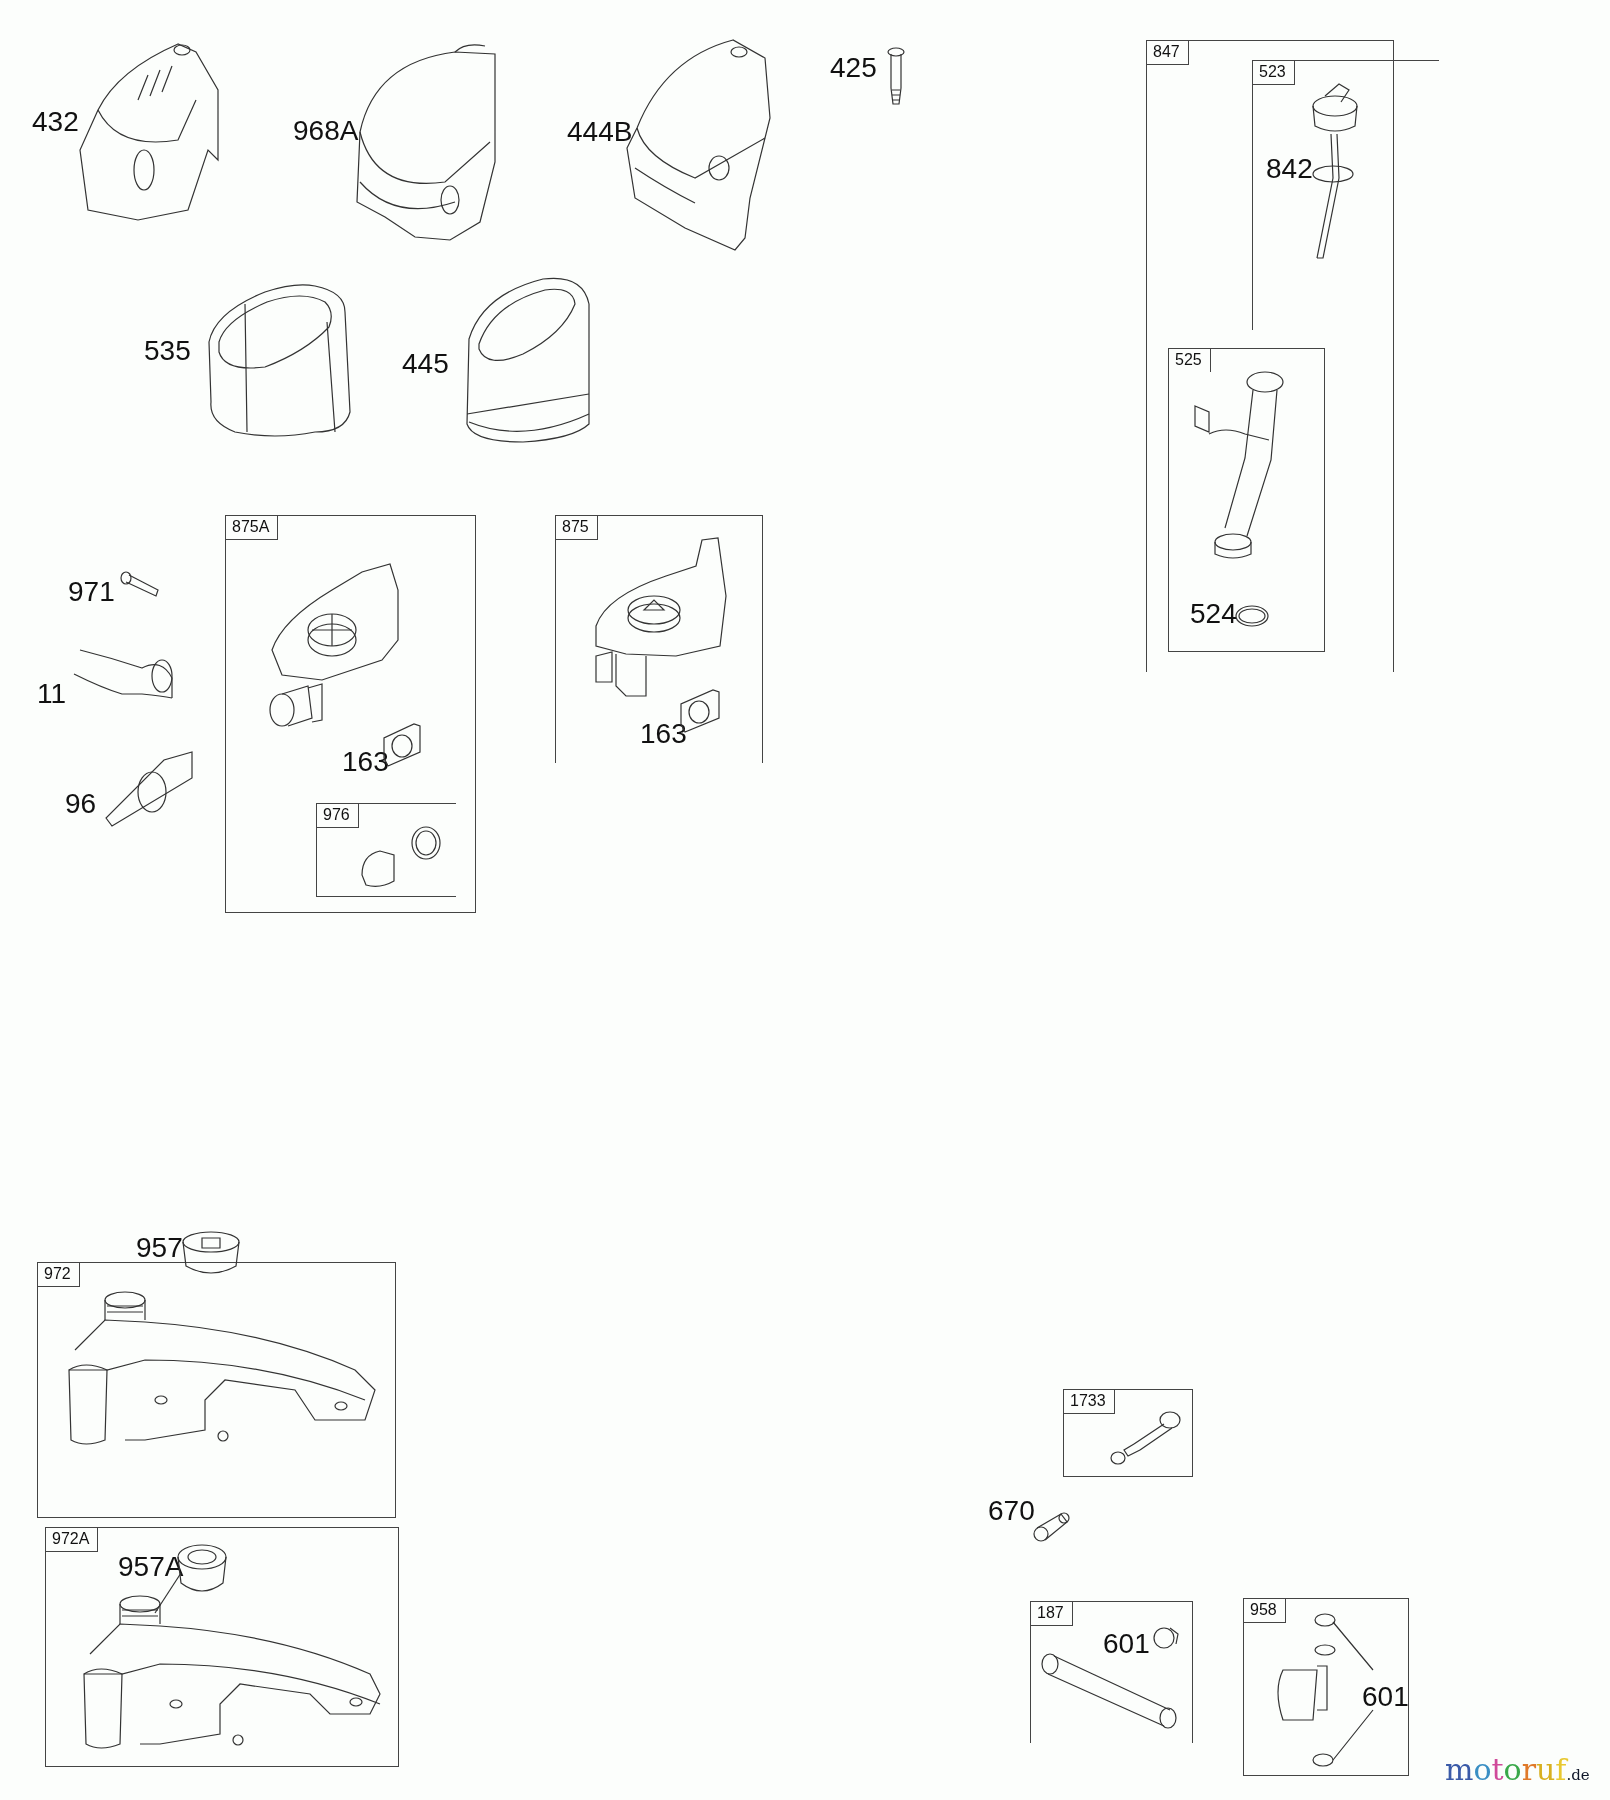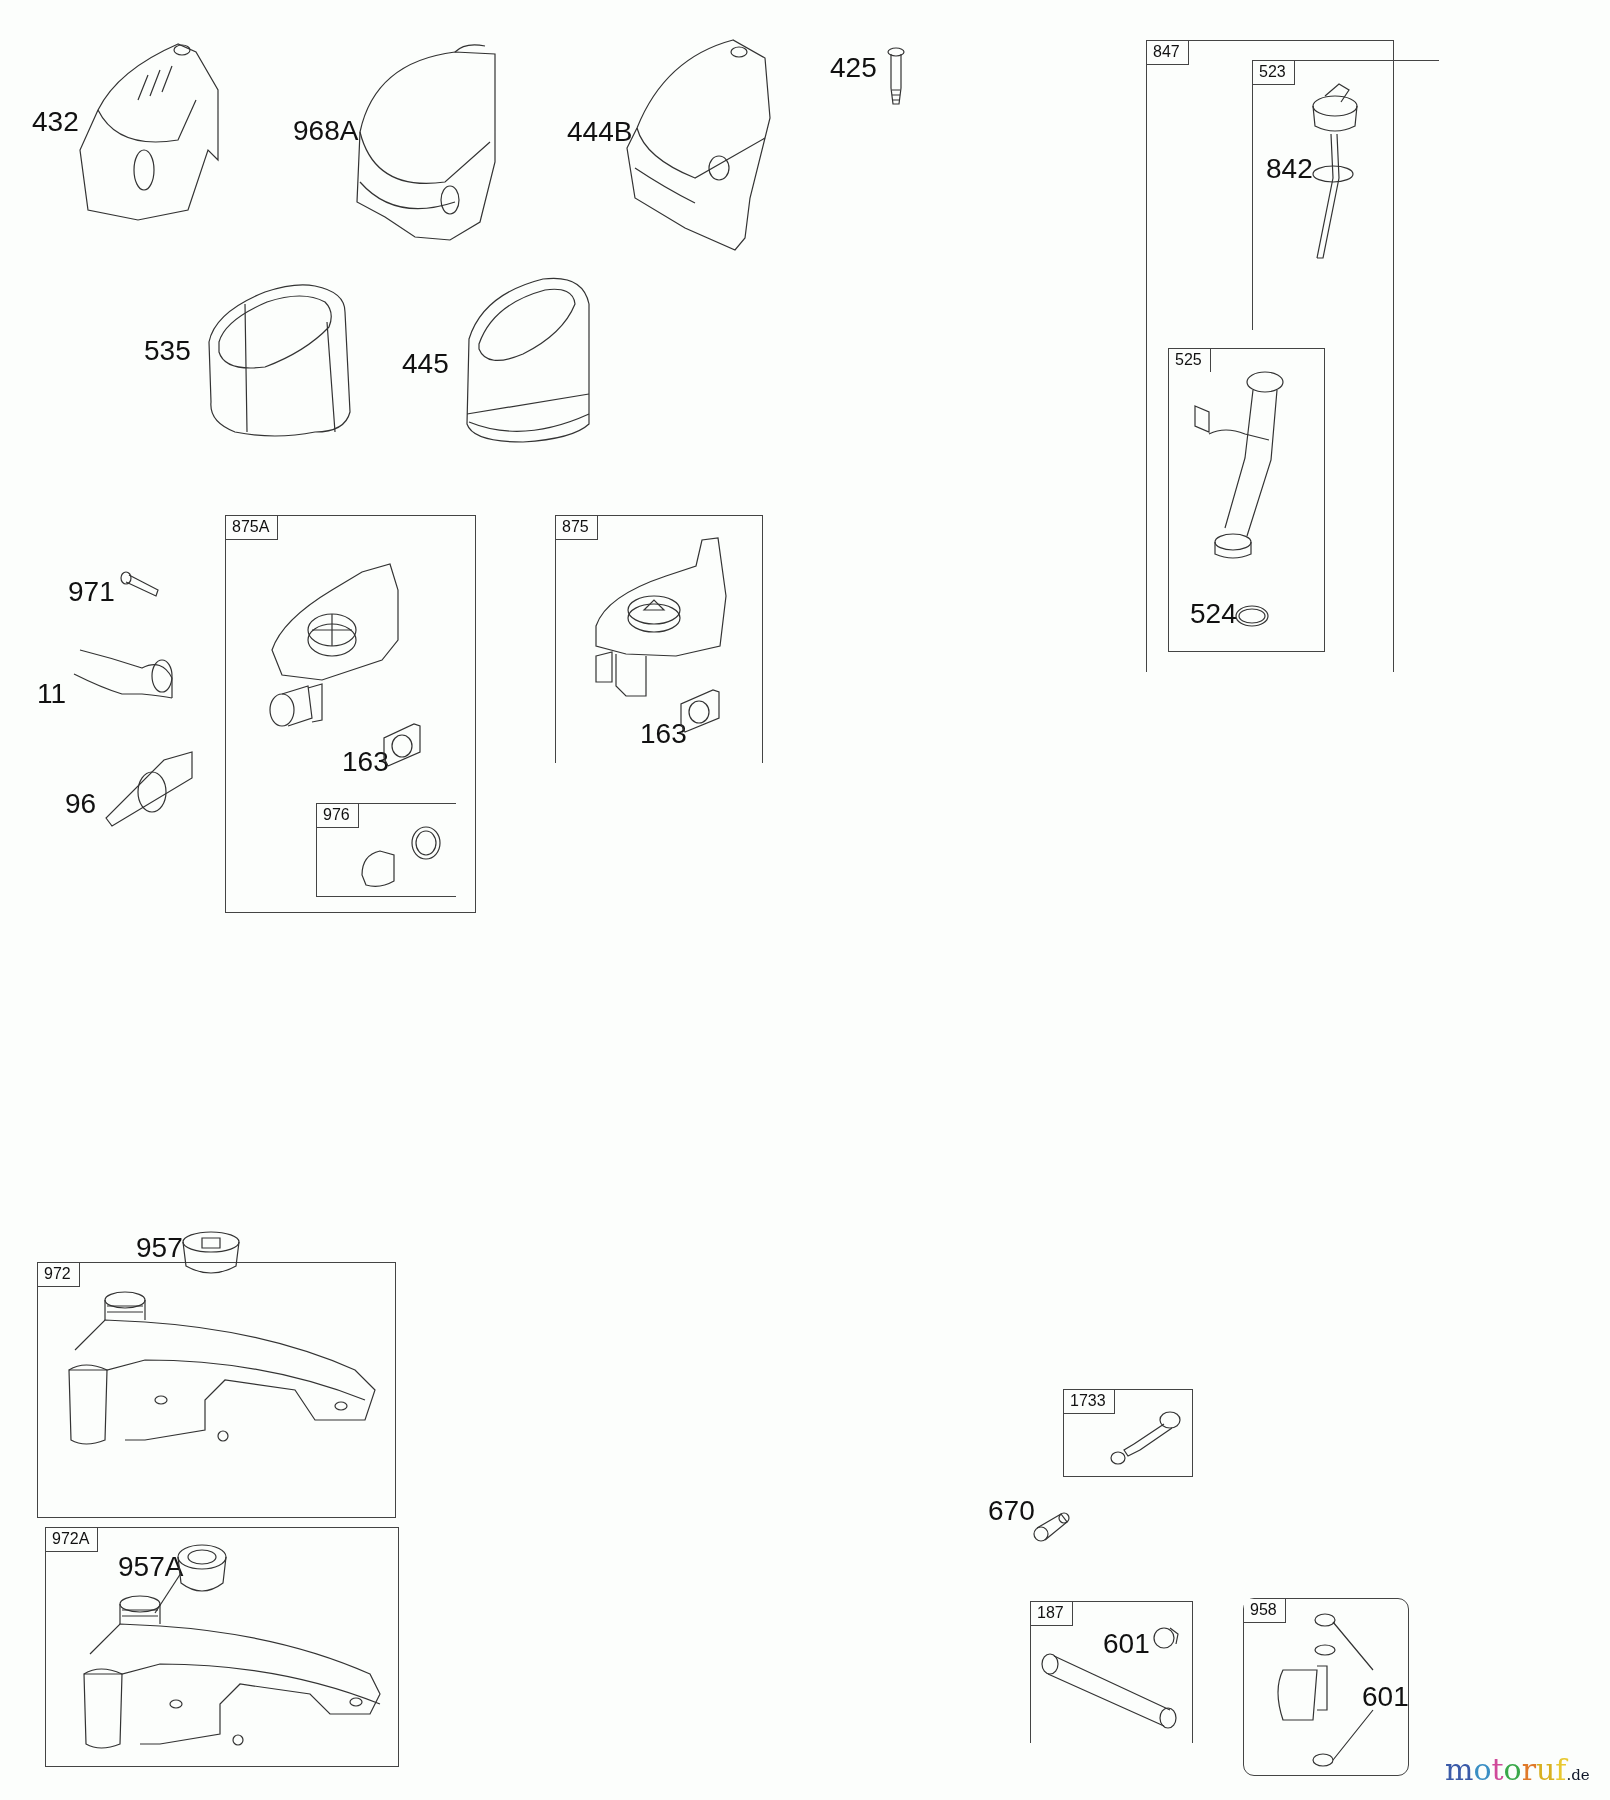--- a/index.html
+++ b/index.html
@@ -227,21 +227,21 @@
 <svg class="part" style="left:1152px;top:1622px" width="28" height="28">
   <ellipse cx="12" cy="16" rx="10" ry="10"></ellipse>
   <path d="M18 6 L26 12 L24 22"></path>
 </svg>
 <svg class="part" style="left:1040px;top:1650px" width="140" height="80">
   <ellipse cx="10" cy="14" rx="8" ry="10"></ellipse>
   <path d="M14 6 L130 60 M8 24 L124 76"></path>
   <ellipse cx="128" cy="68" rx="8" ry="10"></ellipse>
 </svg>
 
-<div class="box" style="left:1243px;top:1598px;width:166px;height:178px;border-radius:11px;">
+<div class="box" style="left:1243px;top:1598px;width:166px;height:178px;">
   <div class="tag">958</div>
 </div>
 <svg class="part" style="left:1273px;top:1610px" width="120" height="160">
   <ellipse cx="52" cy="10" rx="10" ry="6"></ellipse>
   <ellipse cx="52" cy="40" rx="10" ry="5"></ellipse>
   <path d="M10 60 Q0 80 10 110 L40 110 L44 60 Z"></path>
   <path d="M44 56 L54 56 L54 100 L44 100"></path>
   <ellipse cx="50" cy="150" rx="10" ry="6"></ellipse>
   <path d="M60 12 L100 60 M60 150 L100 100"></path>
 </svg>

